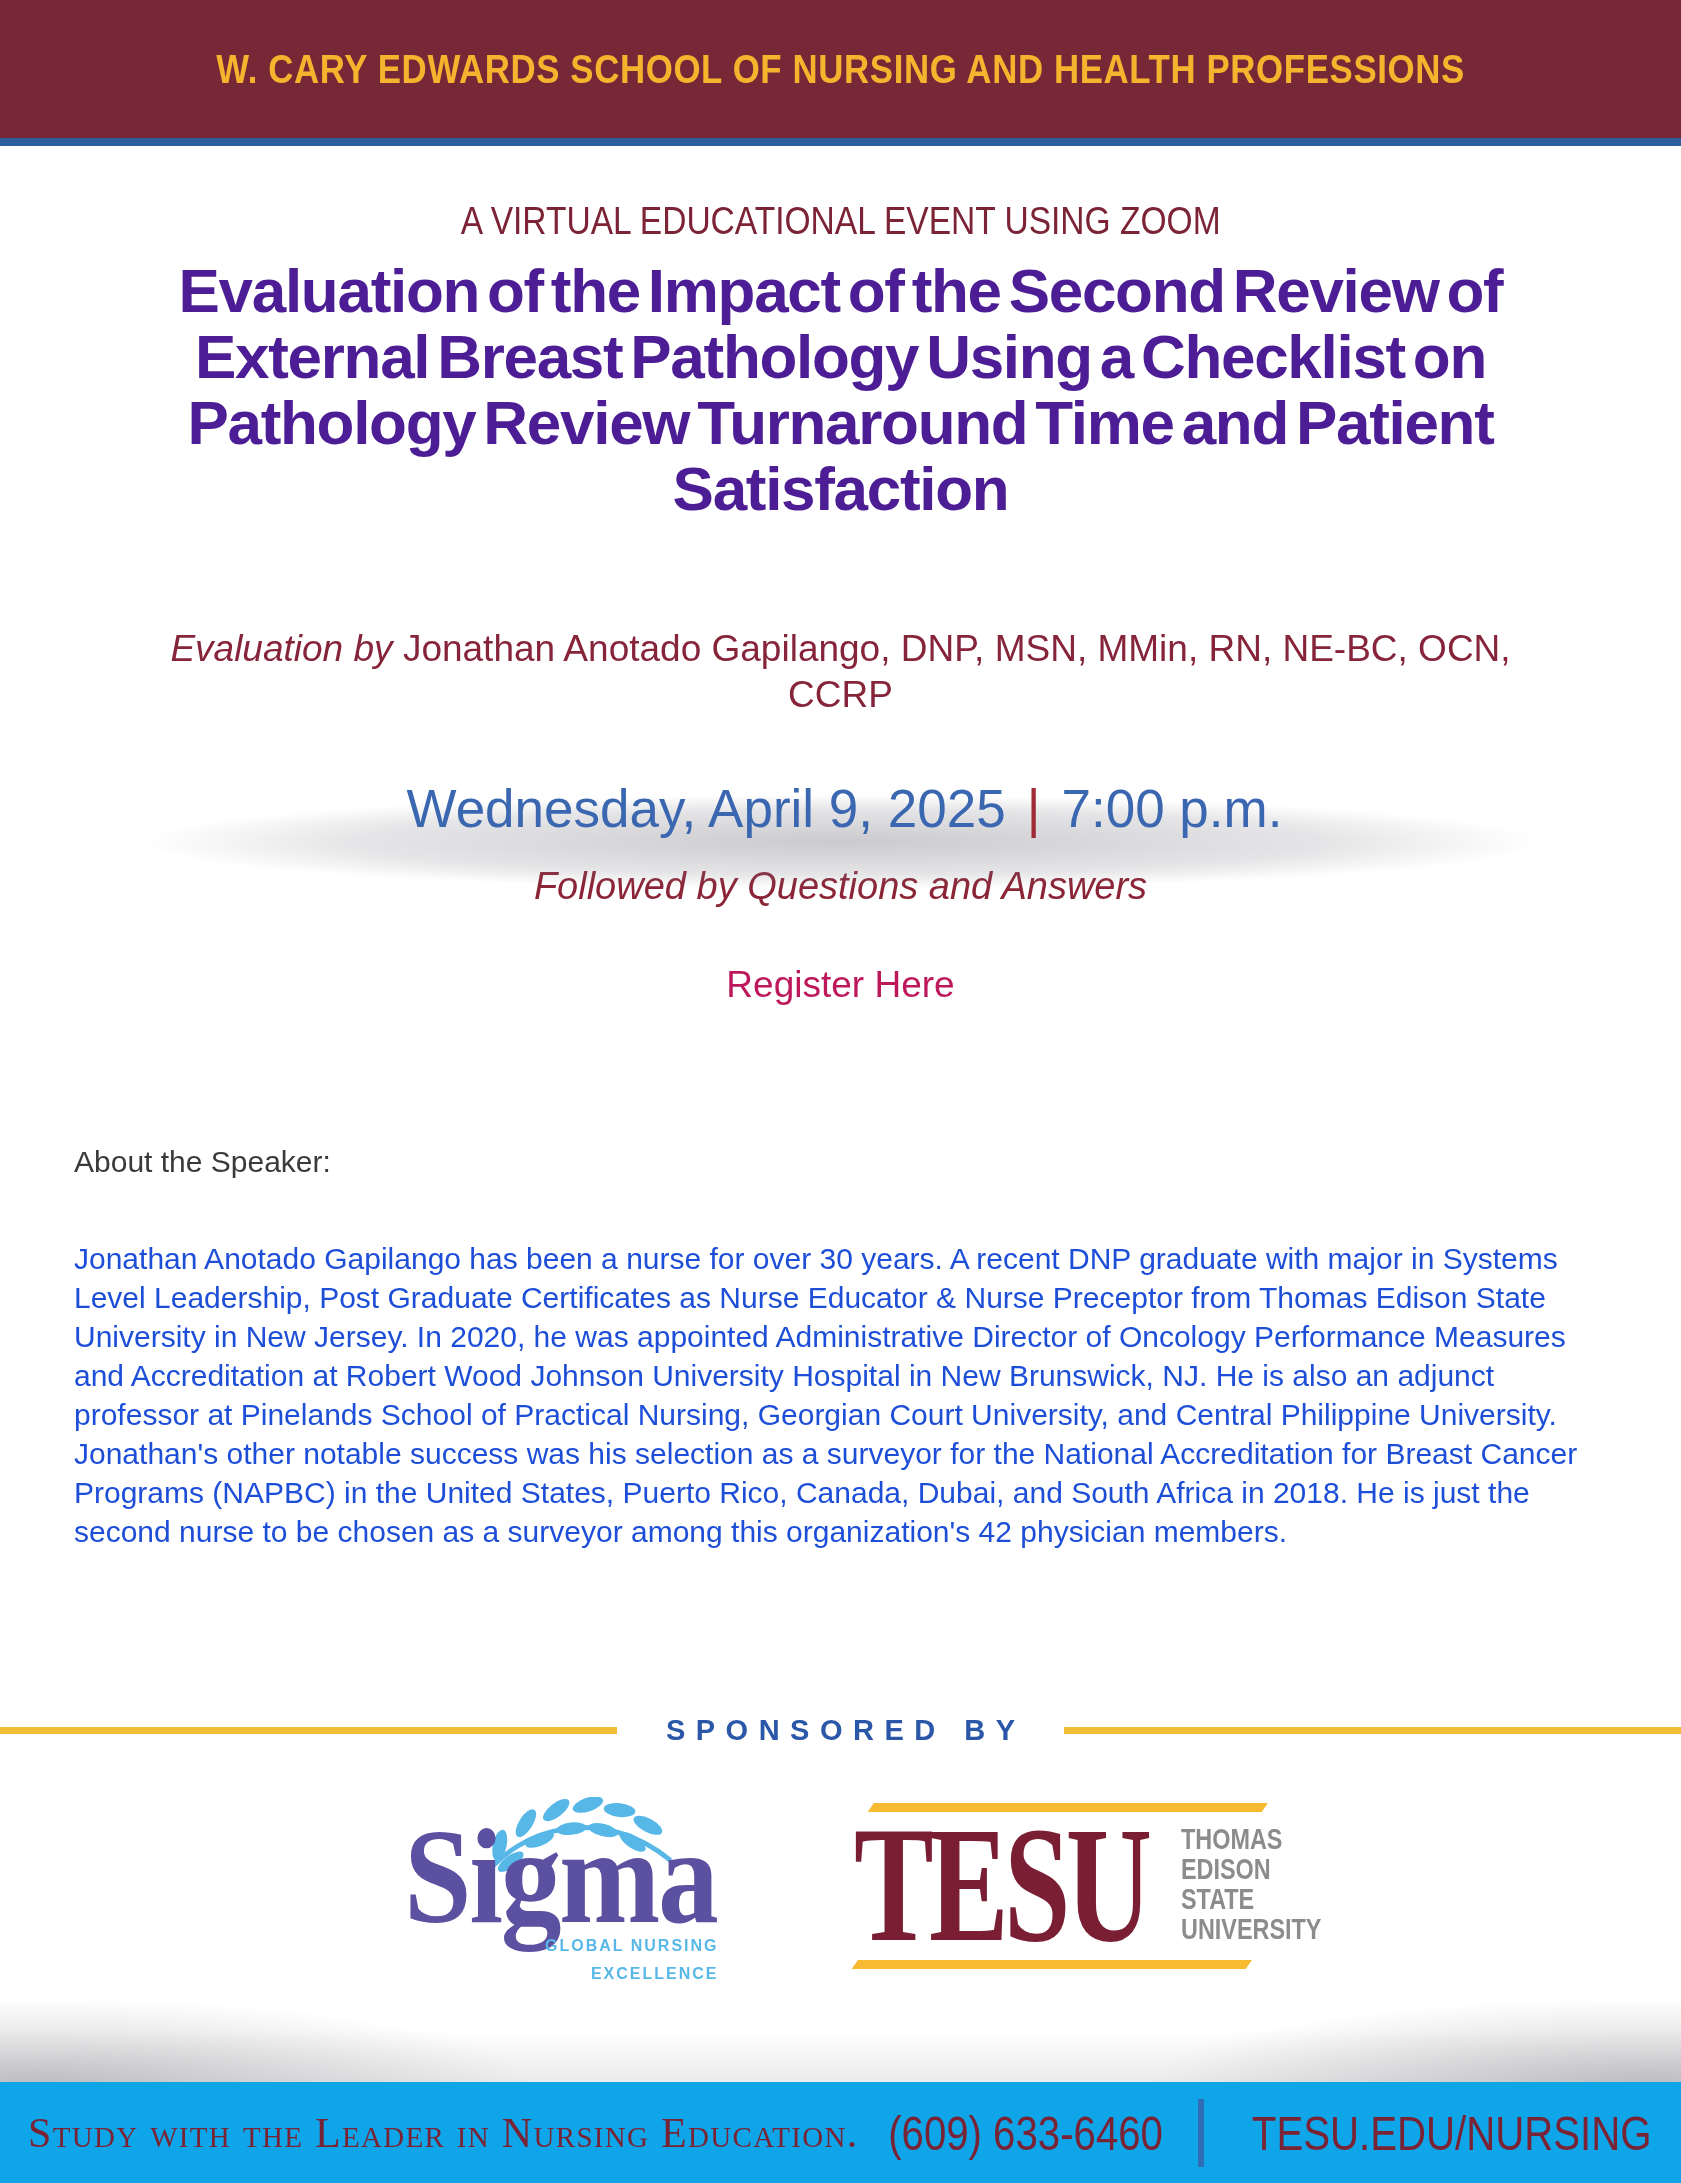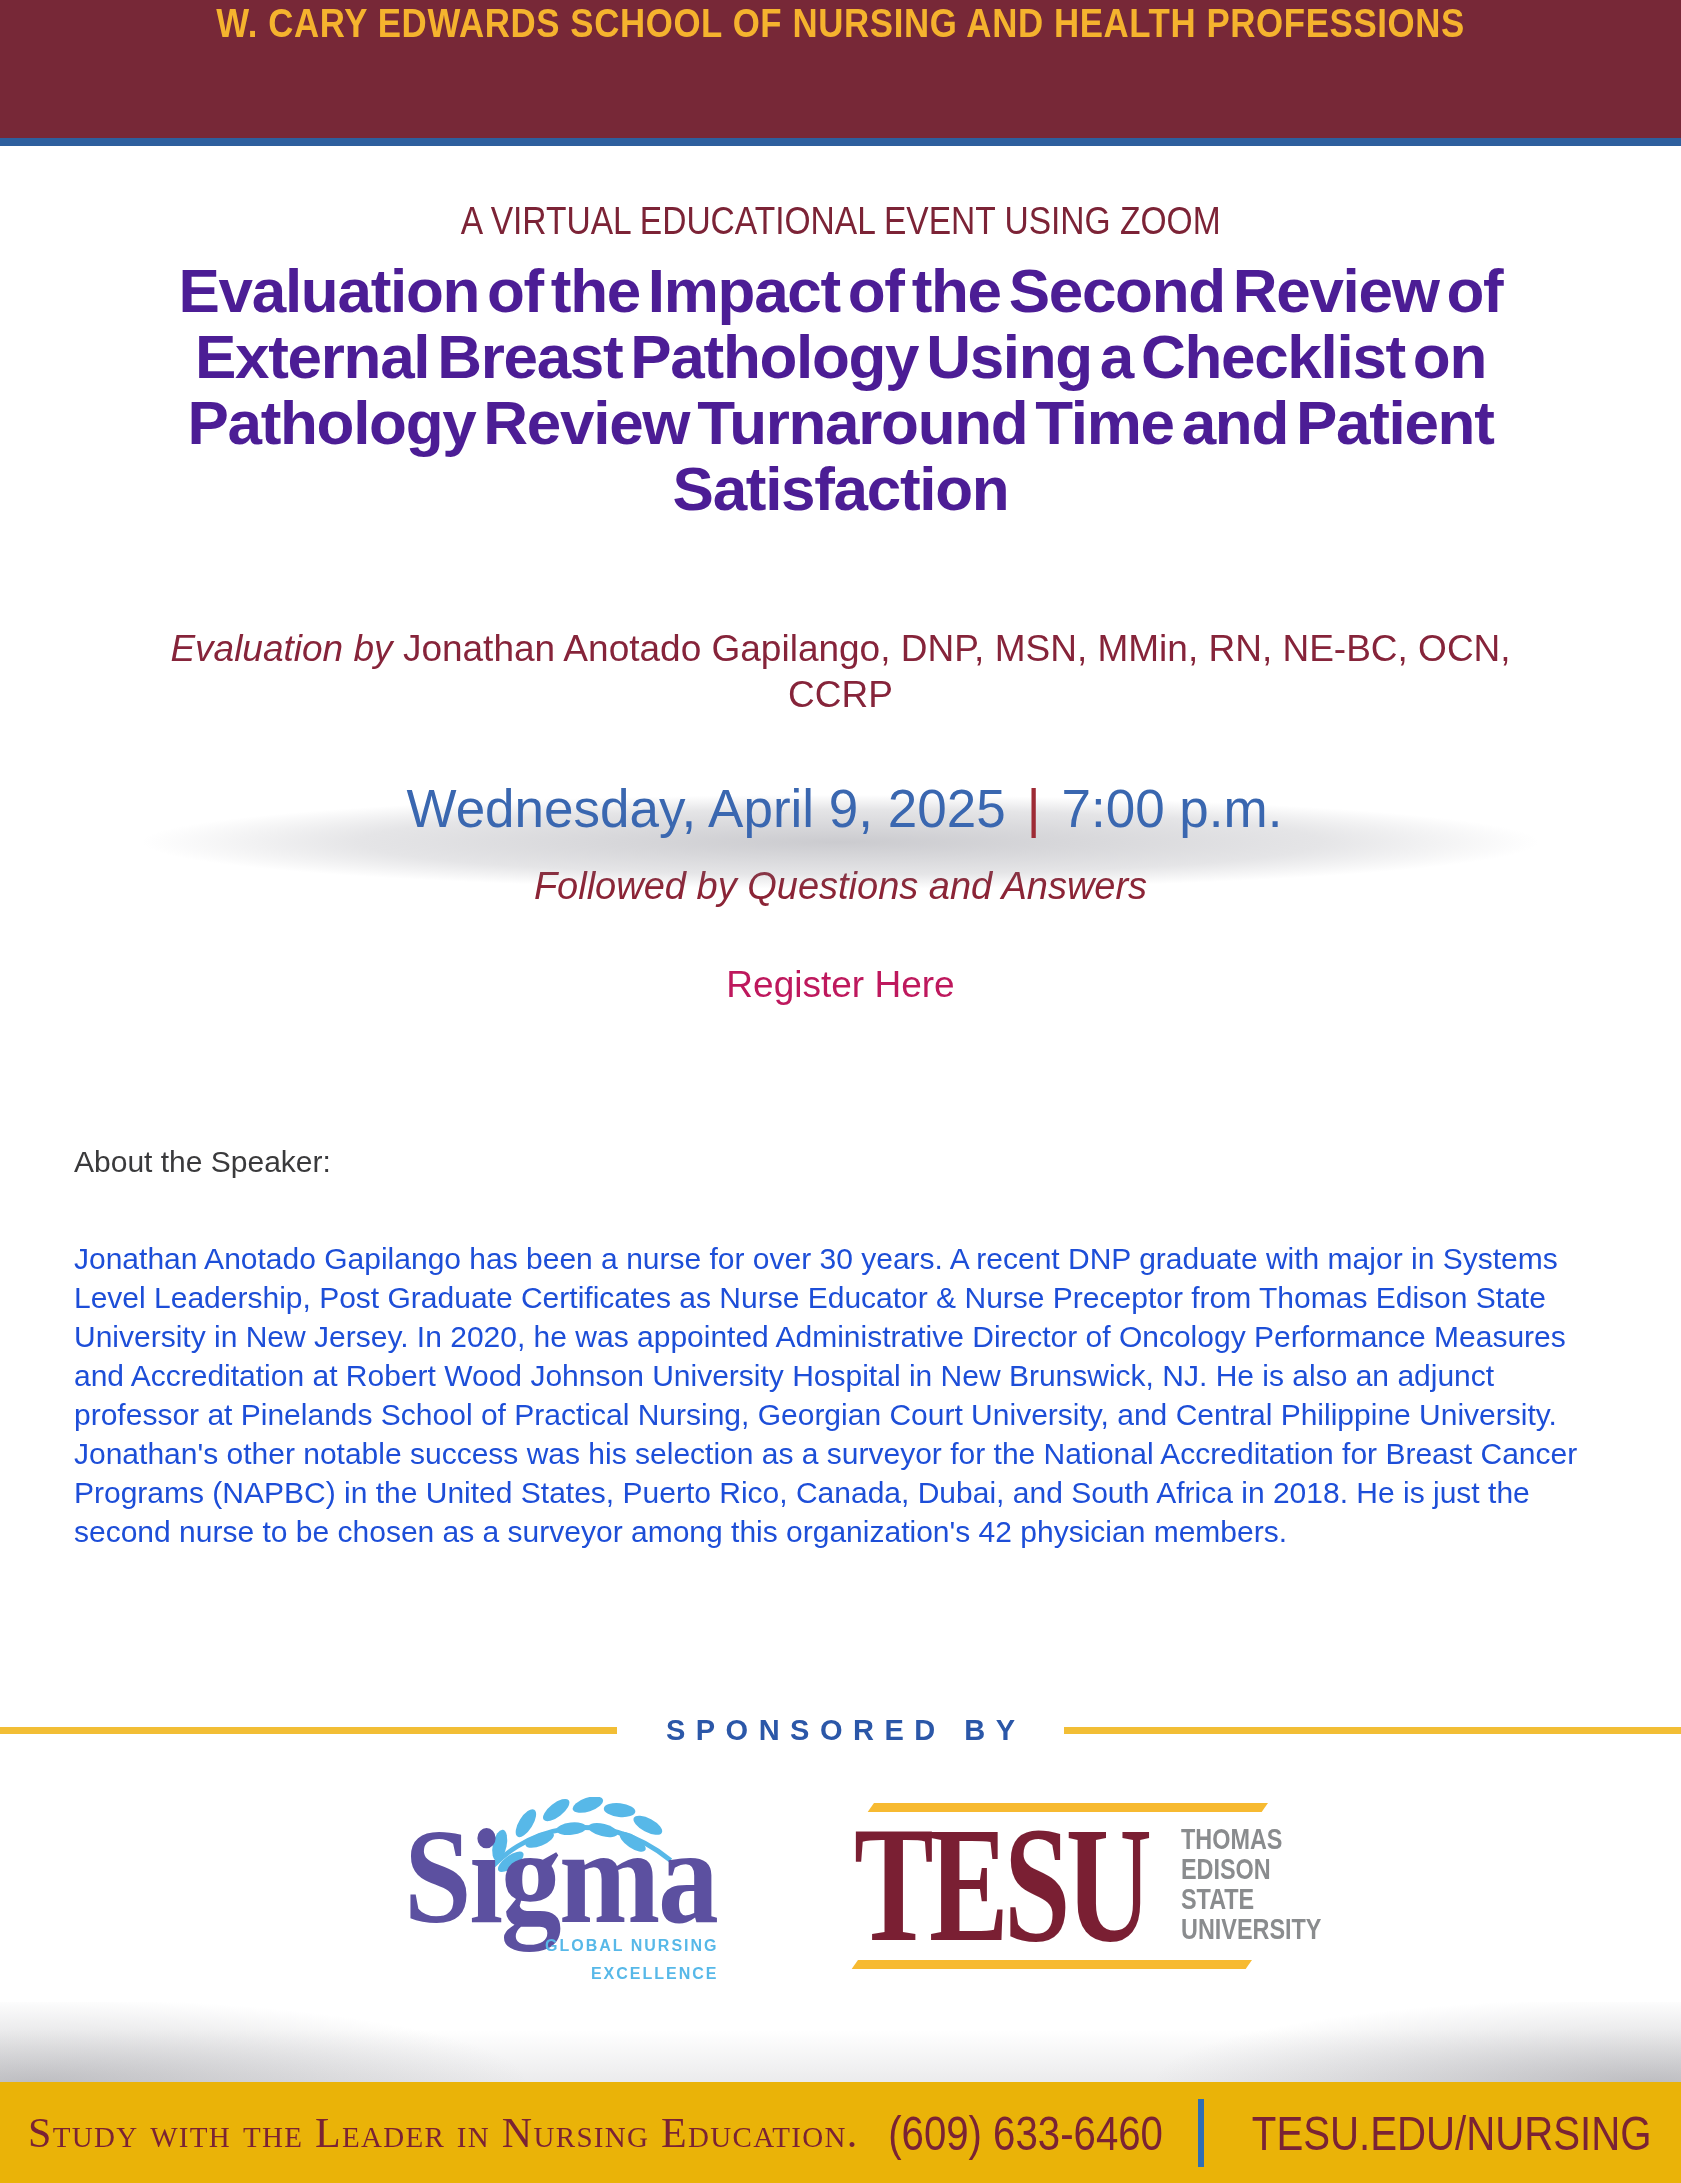--- a/index.html
+++ b/index.html
@@ -1,20 +1,20 @@
 <!DOCTYPE html>
 <html style="font-size:10.5px"><head>
 <meta charset="utf-8">
 <style>
   html,body { margin:0; padding:0; background:#ffffff; }
   body { font-family:"Liberation Sans", sans-serif; color:#3a3a3c; }
   .page { position:relative; width:1681px; height:2183px; overflow:hidden; background:#ffffff; margin:0 auto; }
 
   
-  .banner { height:138px; background:#772837; display:flex; justify-content:center; }
+  .banner { height:138px; background:#772837; display:flex; align-items:center; justify-content:center; }
   .banner-text { color:#F5B32E; font-weight:bold; font-size:41px; letter-spacing:0.7px;
                  display:inline-block; transform:scaleX(.85); white-space:nowrap; }
   .banner-rule { height:8px; background:#2D5F9E; }
 
   
   .kicker { margin-top:53px; text-align:center; color:#7C2336; font-size:39px; }
   .kicker span { display:inline-block; transform:scaleX(.86); white-space:nowrap; }
 
   
   .title { margin-top:14.5px; text-align:center; white-space:pre-line;
@@ -68,21 +68,21 @@
                transform:scaleX(.72); transform-origin:left top; white-space:nowrap; }
   .tesu-words { padding-top:1.3px; color:#8A8C8E; font-weight:bold; font-size:30px; line-height:30px; }
   .tesu-words div { transform:scaleX(.78); transform-origin:left center; white-space:nowrap; }
 
   
   .footer-shadow { position:absolute; left:0; right:0; bottom:101px; height:80px; z-index:0;
       background:
         radial-gradient(ellipse 42% 150% at 2% 100%, rgba(110,110,118,.36), rgba(110,110,118,0) 70%),
         radial-gradient(ellipse 42% 150% at 98% 100%, rgba(110,110,118,.36), rgba(110,110,118,0) 70%),
         linear-gradient(to bottom, rgba(120,120,128,0) 35%, rgba(120,120,128,.15) 100%); }
-  .footer { position:absolute; left:0; right:0; bottom:0; height:101px; background:#eab308;
+  .footer { position:absolute; left:0; right:0; bottom:0; height:101px; background:#0ea5e9;
             display:flex; align-items:center; padding:0 28px; box-sizing:border-box; z-index:2; }
   .footer-tagline { font-family:"Liberation Serif", serif; font-variant:small-caps;
                     font-size:42px; color:#7A2334; letter-spacing:1.3px; white-space:nowrap; }
   .footer-right { margin-left:auto; display:flex; align-items:center; }
   .footer-phone, .footer-url { font-size:49px; color:#7A2334; display:inline-block;
                     transform:scaleX(.82); white-space:nowrap; }
   .footer-pipe { width:6px; height:68px; background:#2F6EB5; margin:0 4px; }
 </style>
 </head>
 <body>

